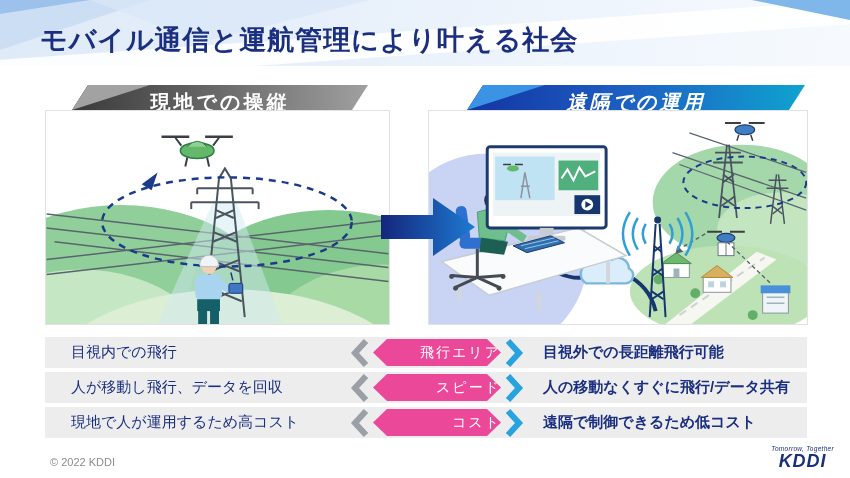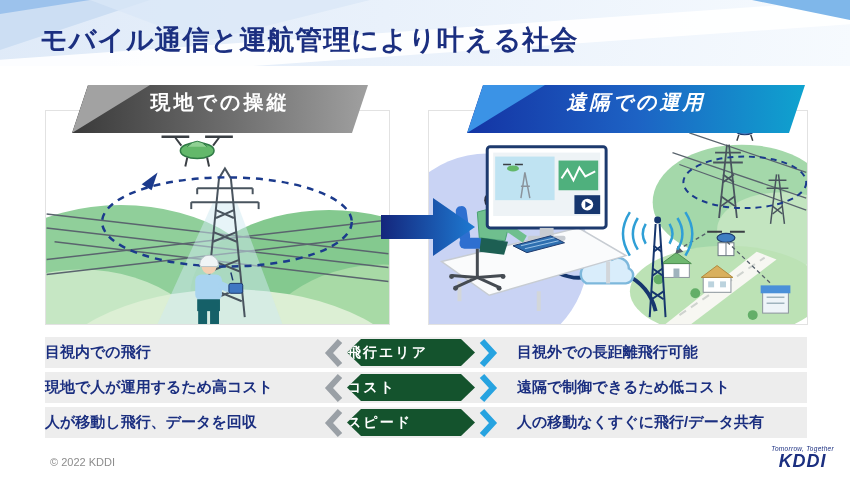--- a/index.html
+++ b/index.html
@@ -12,46 +12,46 @@
   .deco .d-band{position:absolute;left:-60px;right:-60px;top:30px;height:24px;background:#ffffff;opacity:.9;transform:rotate(-4deg);}
   .deco .d-p1{position:absolute;left:0;top:0;width:300px;height:66px;background:#ccdef3;clip-path:polygon(0 0,150px 0,0 50px);}
   .deco .d-p2{position:absolute;left:90px;top:0;width:280px;height:42px;background:#d9e7f7;opacity:.75;clip-path:polygon(0 0,100% 0,40% 100%);}
   .deco .d-p3{position:absolute;right:0;top:0;width:140px;height:20px;background:#7fb7ea;clip-path:polygon(100% 0,100% 100%,30% 0);}
   .deco .d-p4{position:absolute;left:0;top:0;width:90px;height:14px;background:#9cc2ec;clip-path:polygon(0 0,100% 0,0 100%);}
 
   .title{position:absolute;left:40px;top:22px;z-index:4;font-size:27px;font-weight:700;
          color:#1b2f80;letter-spacing:1px;white-space:nowrap;font-family:Liberation Serif, serif;}
 
   
-  .phead{position:absolute;height:48px;z-index:3;text-align:center;line-height:34px;
+  .phead{position:absolute;height:25px;z-index:3;text-align:center;line-height:34px;
          font-size:20px;font-weight:700;color:#ffffff;letter-spacing:3px;
          clip-path:polygon(16px 0,100% 0,calc(100% - 16px) 100%,0 100%);}
   .phead .tri{position:absolute;left:0;top:0;width:78px;height:100%;}
   .phead span{position:relative;z-index:2;}
   .phead-left{left:72px;top:85px;width:296px;background:linear-gradient(90deg,#3a3a3a 0%,#6f6f6f 55%,#a0a0a0 100%);}
   .phead-left .tri{background:#a2a2a2;clip-path:polygon(16px 0,78px 0,0 100%);}
   .phead-right{left:467px;top:85px;width:338px;background:linear-gradient(90deg,#1434a4 0%,#1d62c4 50%,#0fa3cf 100%);font-style:italic;}
   .phead-right .tri{background:#3b93e6;clip-path:polygon(16px 0,78px 0,0 100%);}
 
   
   .panel{position:absolute;top:110px;height:215px;background:#ffffff;border:1px solid #e2e2e2;box-sizing:border-box;}
   .panel-left{left:45px;width:345px;}
   .panel-right{left:428px;width:380px;}
   .panel svg{display:block;width:100%;height:100%;}
 
   .transition-arrow{position:absolute;left:381px;top:196px;width:94px;height:62px;z-index:6;}
 
   
   .rows{position:absolute;left:45px;top:337px;width:762px;}
   .crow{display:flex;align-items:center;height:31px;margin-bottom:4px;background:#ededed;}
-  .cell-left{flex:0 0 272px;font-size:15px;font-weight:700;color:#1b2f80;white-space:nowrap;}
+  .cell-left{flex:0 0 272px;padding-left:26px;font-size:15px;font-weight:400;color:#1b2f80;white-space:nowrap;}
   .cell-badge{flex:0 0 188px;display:flex;align-items:center;justify-content:center;gap:3px;}
   .cell-right{flex:1;padding-left:12px;font-size:15px;font-weight:700;color:#1b2f80;white-space:nowrap;}
-  .badge{width:128px;height:27px;line-height:27px;text-align:left;background:#14532d;color:#fff;
-         font-size:14px;font-weight:700;letter-spacing:2px;
+  .badge{width:128px;height:27px;line-height:27px;text-align:right;background:#ec4899;color:#fff;
+         font-size:14px;font-weight:400;letter-spacing:2px;
          clip-path:polygon(14px 0,calc(100% - 14px) 0,100% 50%,calc(100% - 14px) 100%,14px 100%,0 50%);}
   .chev{flex:0 0 auto;display:block;}
 
   
   .copyright{position:absolute;left:10px;bottom:10px;font-size:11px;color:#8c8c8c;margin-left:40px;}
   .logos{position:absolute;right:16px;bottom:8px;display:flex;align-items:flex-end;gap:0;}
   .kddi{text-align:center;}
   .kddi .tag{font-size:6.5px;color:#1b2f80;font-style:italic;letter-spacing:.3px;}
   .kddi .logo{font-size:18px;font-weight:900;font-style:italic;color:#1b2f80;letter-spacing:1px;line-height:1;}
   .au{text-align:center;}
@@ -301,45 +301,45 @@
           </svg>
         <div class="badge">飛行エリア</div>
         <svg class="chev" width="20" height="30" viewBox="0 0 20 30">
           <polyline points="4,3 15,15 4,27" stroke="#27a3e0" stroke-width="6" fill="none"></polyline>
           </svg>
       </div>
       <div class="cell-right">目視外での長距離飛行可能</div>
     </div>
 
     <div class="crow">
+      <div class="cell-left">人が移動し飛行、データを回収</div>
+      <div class="cell-badge">
+        <svg class="chev" width="20" height="30" viewBox="0 0 20 30">
+          <polyline points="16,3 5,15 16,27" stroke="#9aa0a6" stroke-width="6" fill="none"></polyline>
+          </svg>
+        <div class="badge">スピード</div>
+        <svg class="chev" width="20" height="30" viewBox="0 0 20 30">
+          <polyline points="4,3 15,15 4,27" stroke="#27a3e0" stroke-width="6" fill="none"></polyline>
+          </svg>
+      </div>
+      <div class="cell-right">人の移動なくすぐに飛行/データ共有</div>
+    </div>
+
+    <div class="crow">
       <div class="cell-left">現地で人が運用するため高コスト</div>
       <div class="cell-badge">
         <svg class="chev" width="20" height="30" viewBox="0 0 20 30">
           <polyline points="16,3 5,15 16,27" stroke="#9aa0a6" stroke-width="6" fill="none"></polyline>
           </svg>
         <div class="badge">コスト</div>
         <svg class="chev" width="20" height="30" viewBox="0 0 20 30">
           <polyline points="4,3 15,15 4,27" stroke="#27a3e0" stroke-width="6" fill="none"></polyline>
           </svg>
       </div>
       <div class="cell-right">遠隔で制御できるため低コスト</div>
-    </div>
-
-    <div class="crow">
-      <div class="cell-left">人が移動し飛行、データを回収</div>
-      <div class="cell-badge">
-        <svg class="chev" width="20" height="30" viewBox="0 0 20 30">
-          <polyline points="16,3 5,15 16,27" stroke="#9aa0a6" stroke-width="6" fill="none"></polyline>
-          </svg>
-        <div class="badge">スピード</div>
-        <svg class="chev" width="20" height="30" viewBox="0 0 20 30">
-          <polyline points="4,3 15,15 4,27" stroke="#27a3e0" stroke-width="6" fill="none"></polyline>
-          </svg>
-      </div>
-      <div class="cell-right">人の移動なくすぐに飛行/データ共有</div>
     </div>
 
   </div>
 
   <div class="copyright">© 2022 KDDI</div>
   <div class="logos">
     <div class="kddi">
       <div class="tag">Tomorrow, Together</div>
       <div class="logo">KDDI</div>
     </div>

